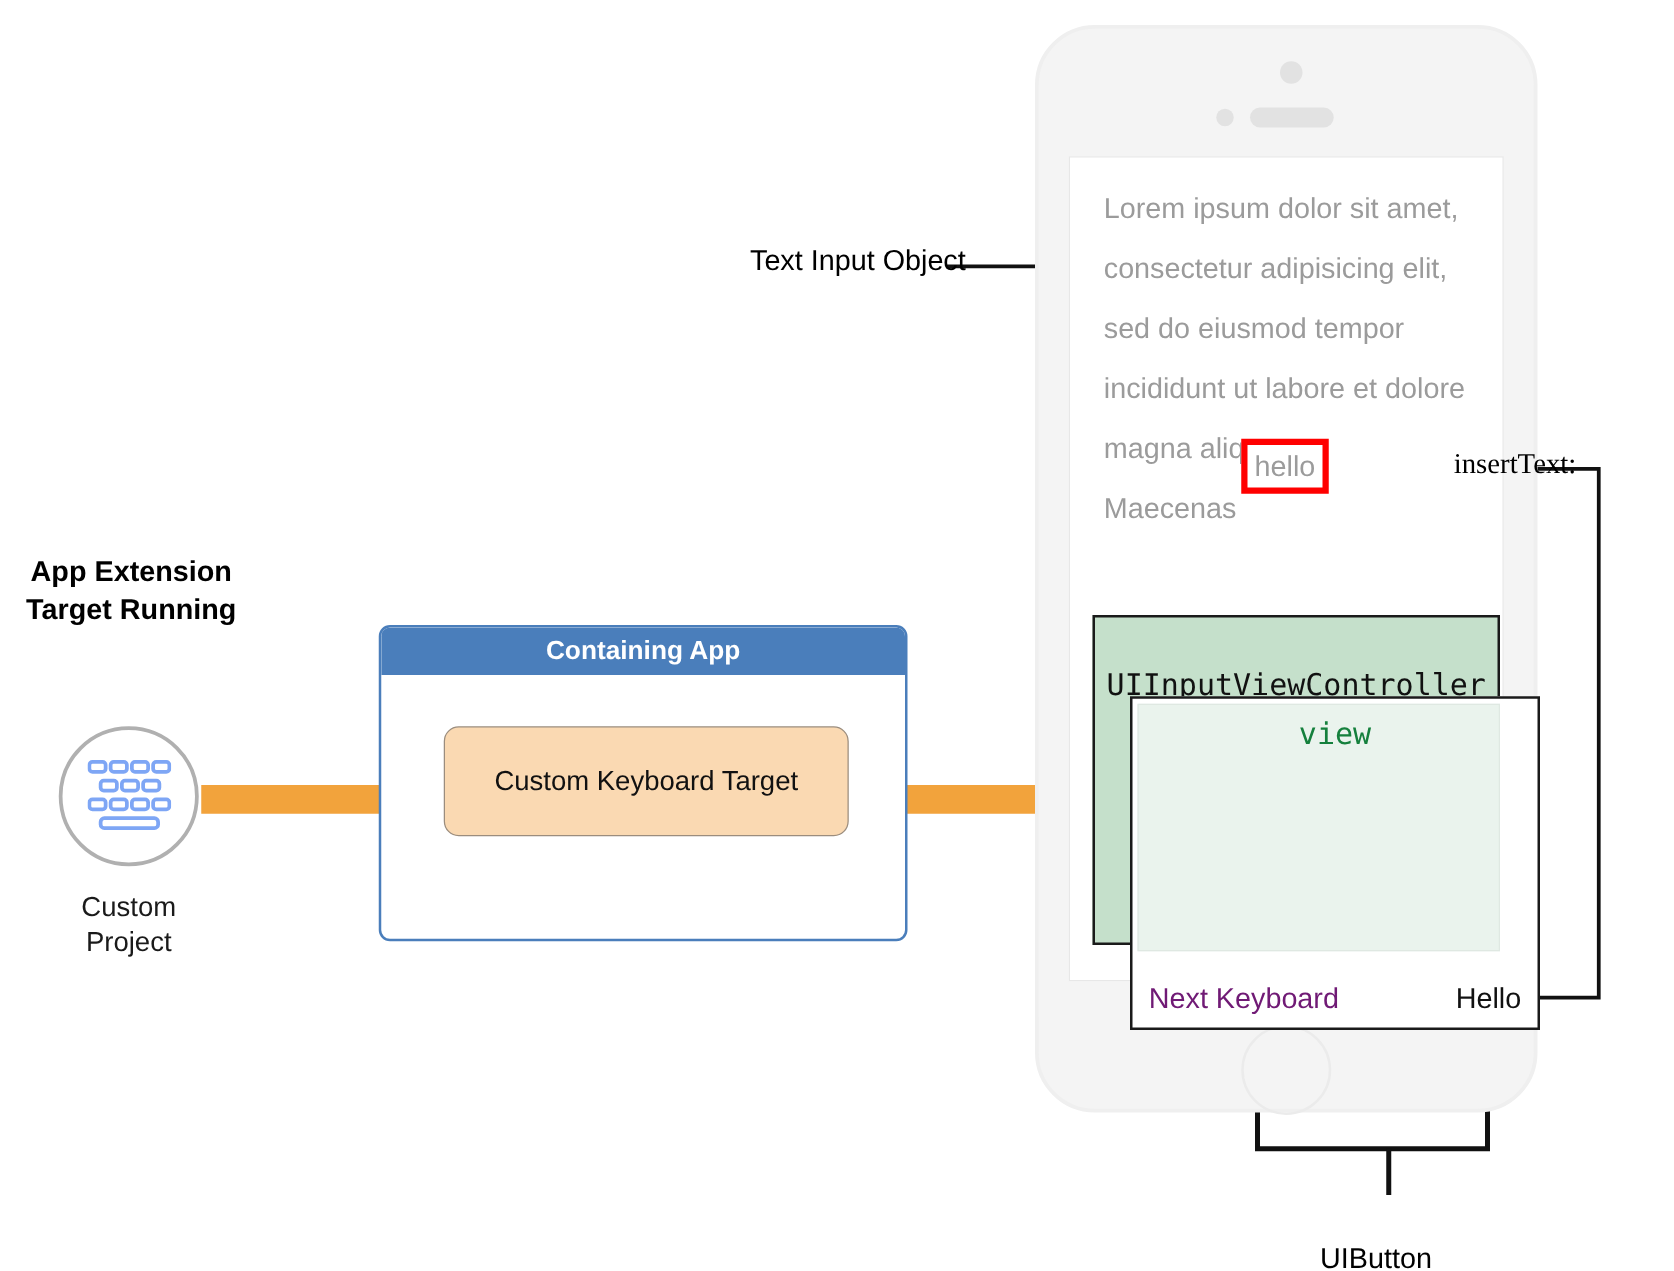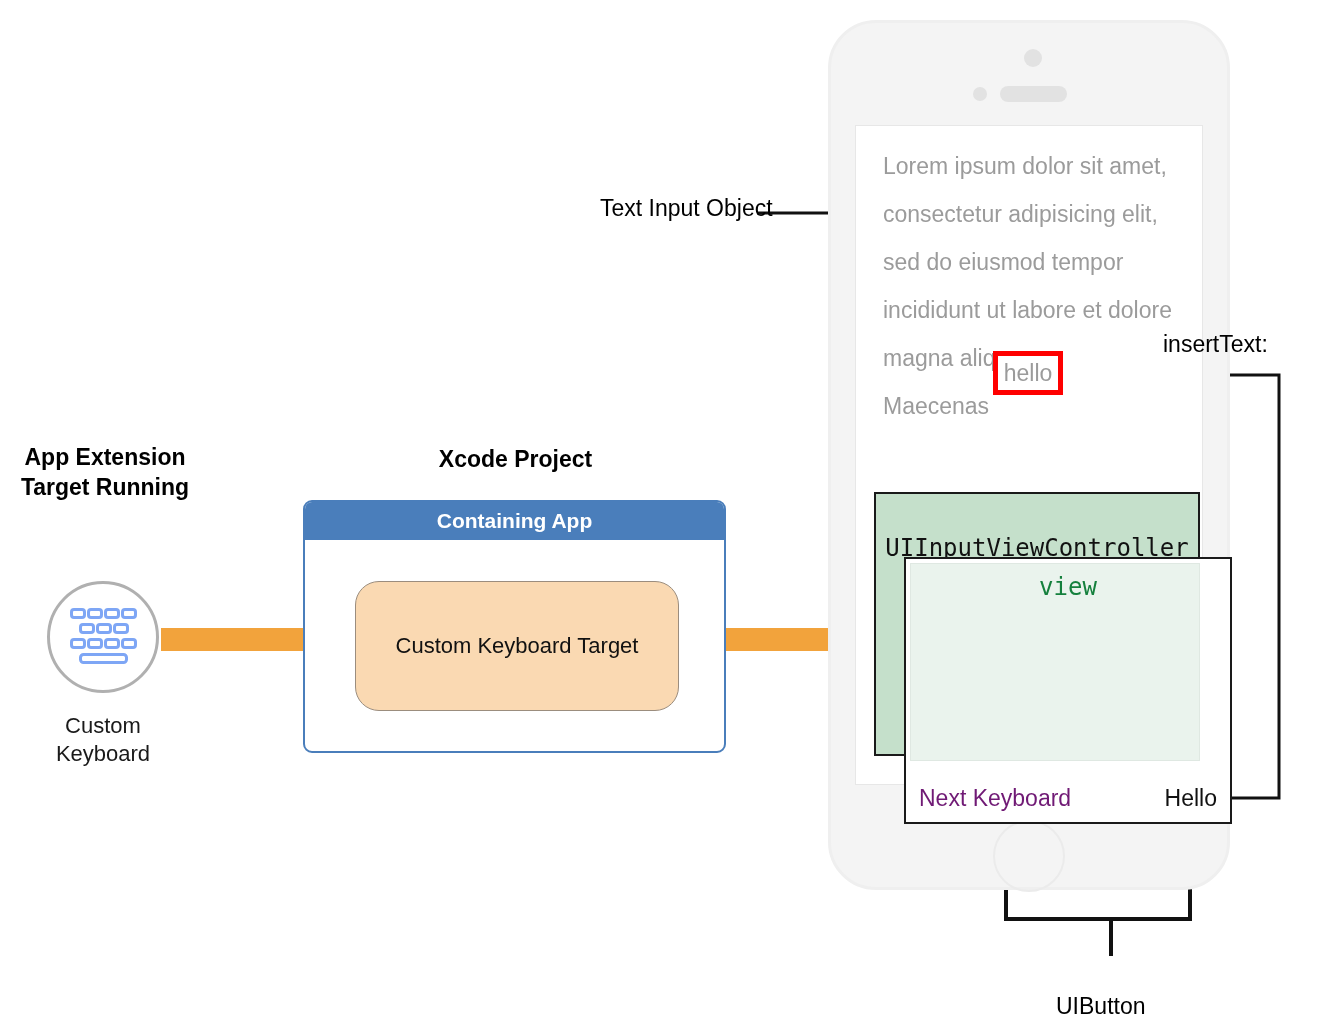--- a/index.html
+++ b/index.html
@@ -73,24 +73,24 @@
     height: 38px;
     background: #4a7ebb;
     color: #ffffff;
     font-weight: bold;
     font-size: 21px;
     line-height: 38px;
     text-align: center;
   }
   #custom-keyboard-target {
     left: 355px; top: 581px;
-    width: 324px; height: 130px;
+    width: 324px; height: 88px;
     background: #fad9b2;
     border: 1px solid #9b8d7e;
-    border-radius: 24px;
+    border-radius: 12px;
     box-sizing: border-box;
     display: flex;
     align-items: center;
     justify-content: center;
     font-size: 22px;
     color: #111;
   }
 
   
   #running-heading { left: 855px; top: 444px; width: 378px; }
@@ -205,22 +205,22 @@
   }
 
   
   #text-input-label {
     left: 572px; top: 195px;
     font-size: 23px;
     color: #000;
     margin-left: 28px;
   }
   #insert-text-label {
-    left: 1163px; top: 331px;
-    font-family: Liberation Sans, sans-serif;
+    left: 1163px; top: 358px;
+    font-family: Liberation Serif, serif;
     font-size: 23px;
     color: #000;
   }
   #uibutton-label {
     left: 1056px; top: 965px;
     font-size: 23px;
     color: #000;
     margin-top: 28px;
   }
 
@@ -288,23 +288,22 @@
       <rect x="1.5" y="31.5" width="13" height="8" rx="2.5"></rect>
       <rect x="18.5" y="31.5" width="13" height="8" rx="2.5"></rect>
       <rect x="35.5" y="31.5" width="13" height="8" rx="2.5"></rect>
       <rect x="52.5" y="31.5" width="13" height="8" rx="2.5"></rect>
 
       <rect x="10.5" y="46.5" width="46" height="8" rx="3"></rect>
     </g>
   </svg>
 
   <div class="abs" id="keyboard-caption">Custom
-Keyboard</div>
-
-  <div class="col-heading abs" id="xcode-heading">Xcode Project</div>
+Project</div>
+
 
   <div class="abs" id="containing-app-box">
     <div id="containing-app-header">Containing App</div>
   </div>
 
   <div class="abs" id="custom-keyboard-target">
     <span>Custom Keyboard Target</span>
   </div>
 
   <div class="col-heading abs" id="running-heading">Running Keyboard</div>

